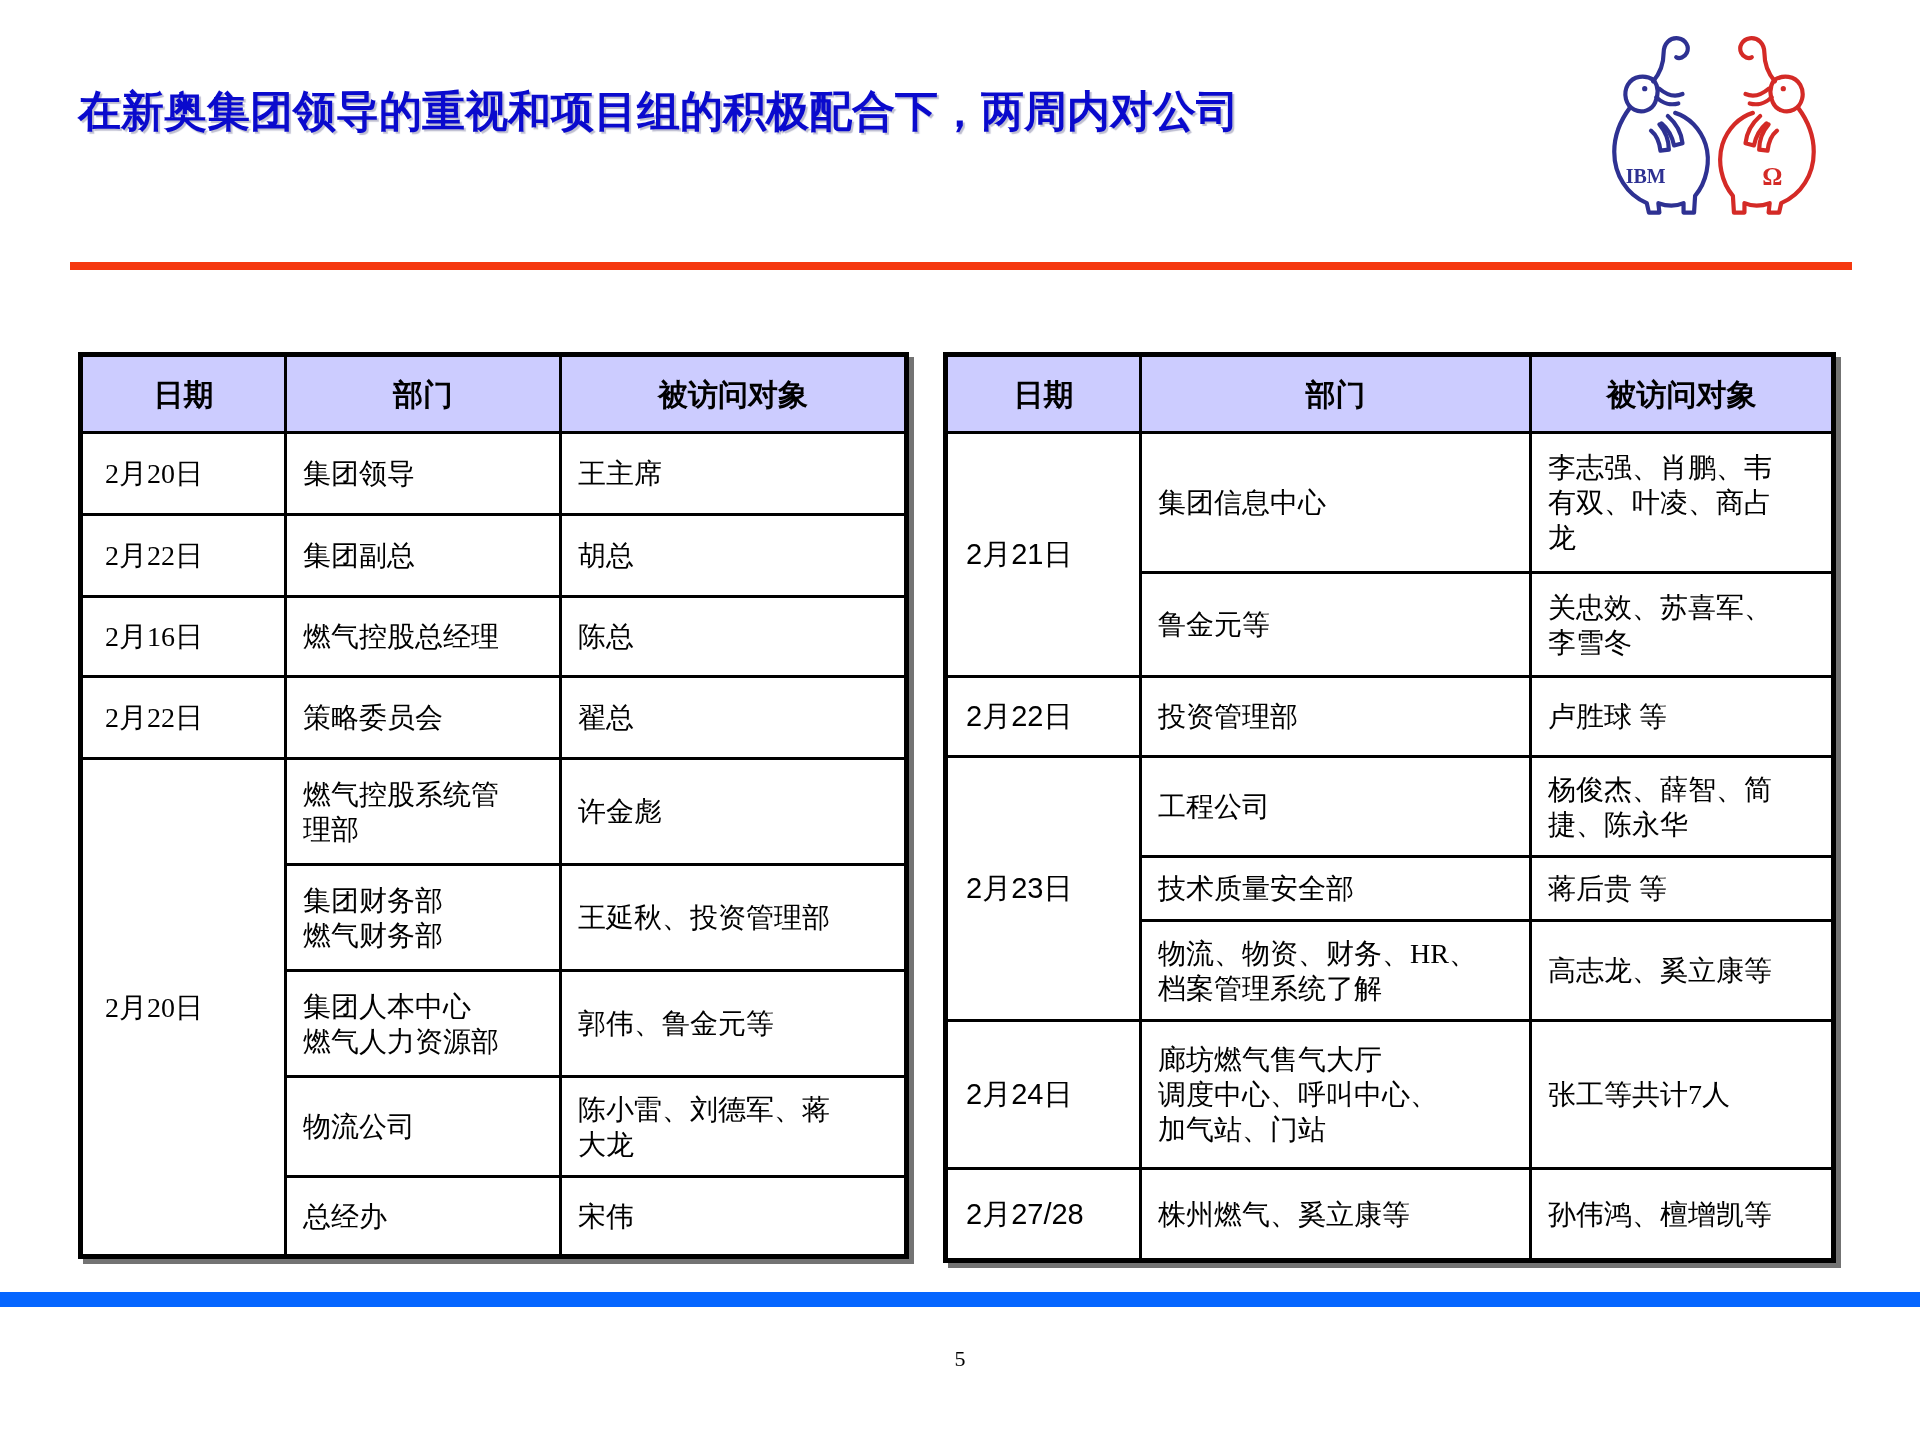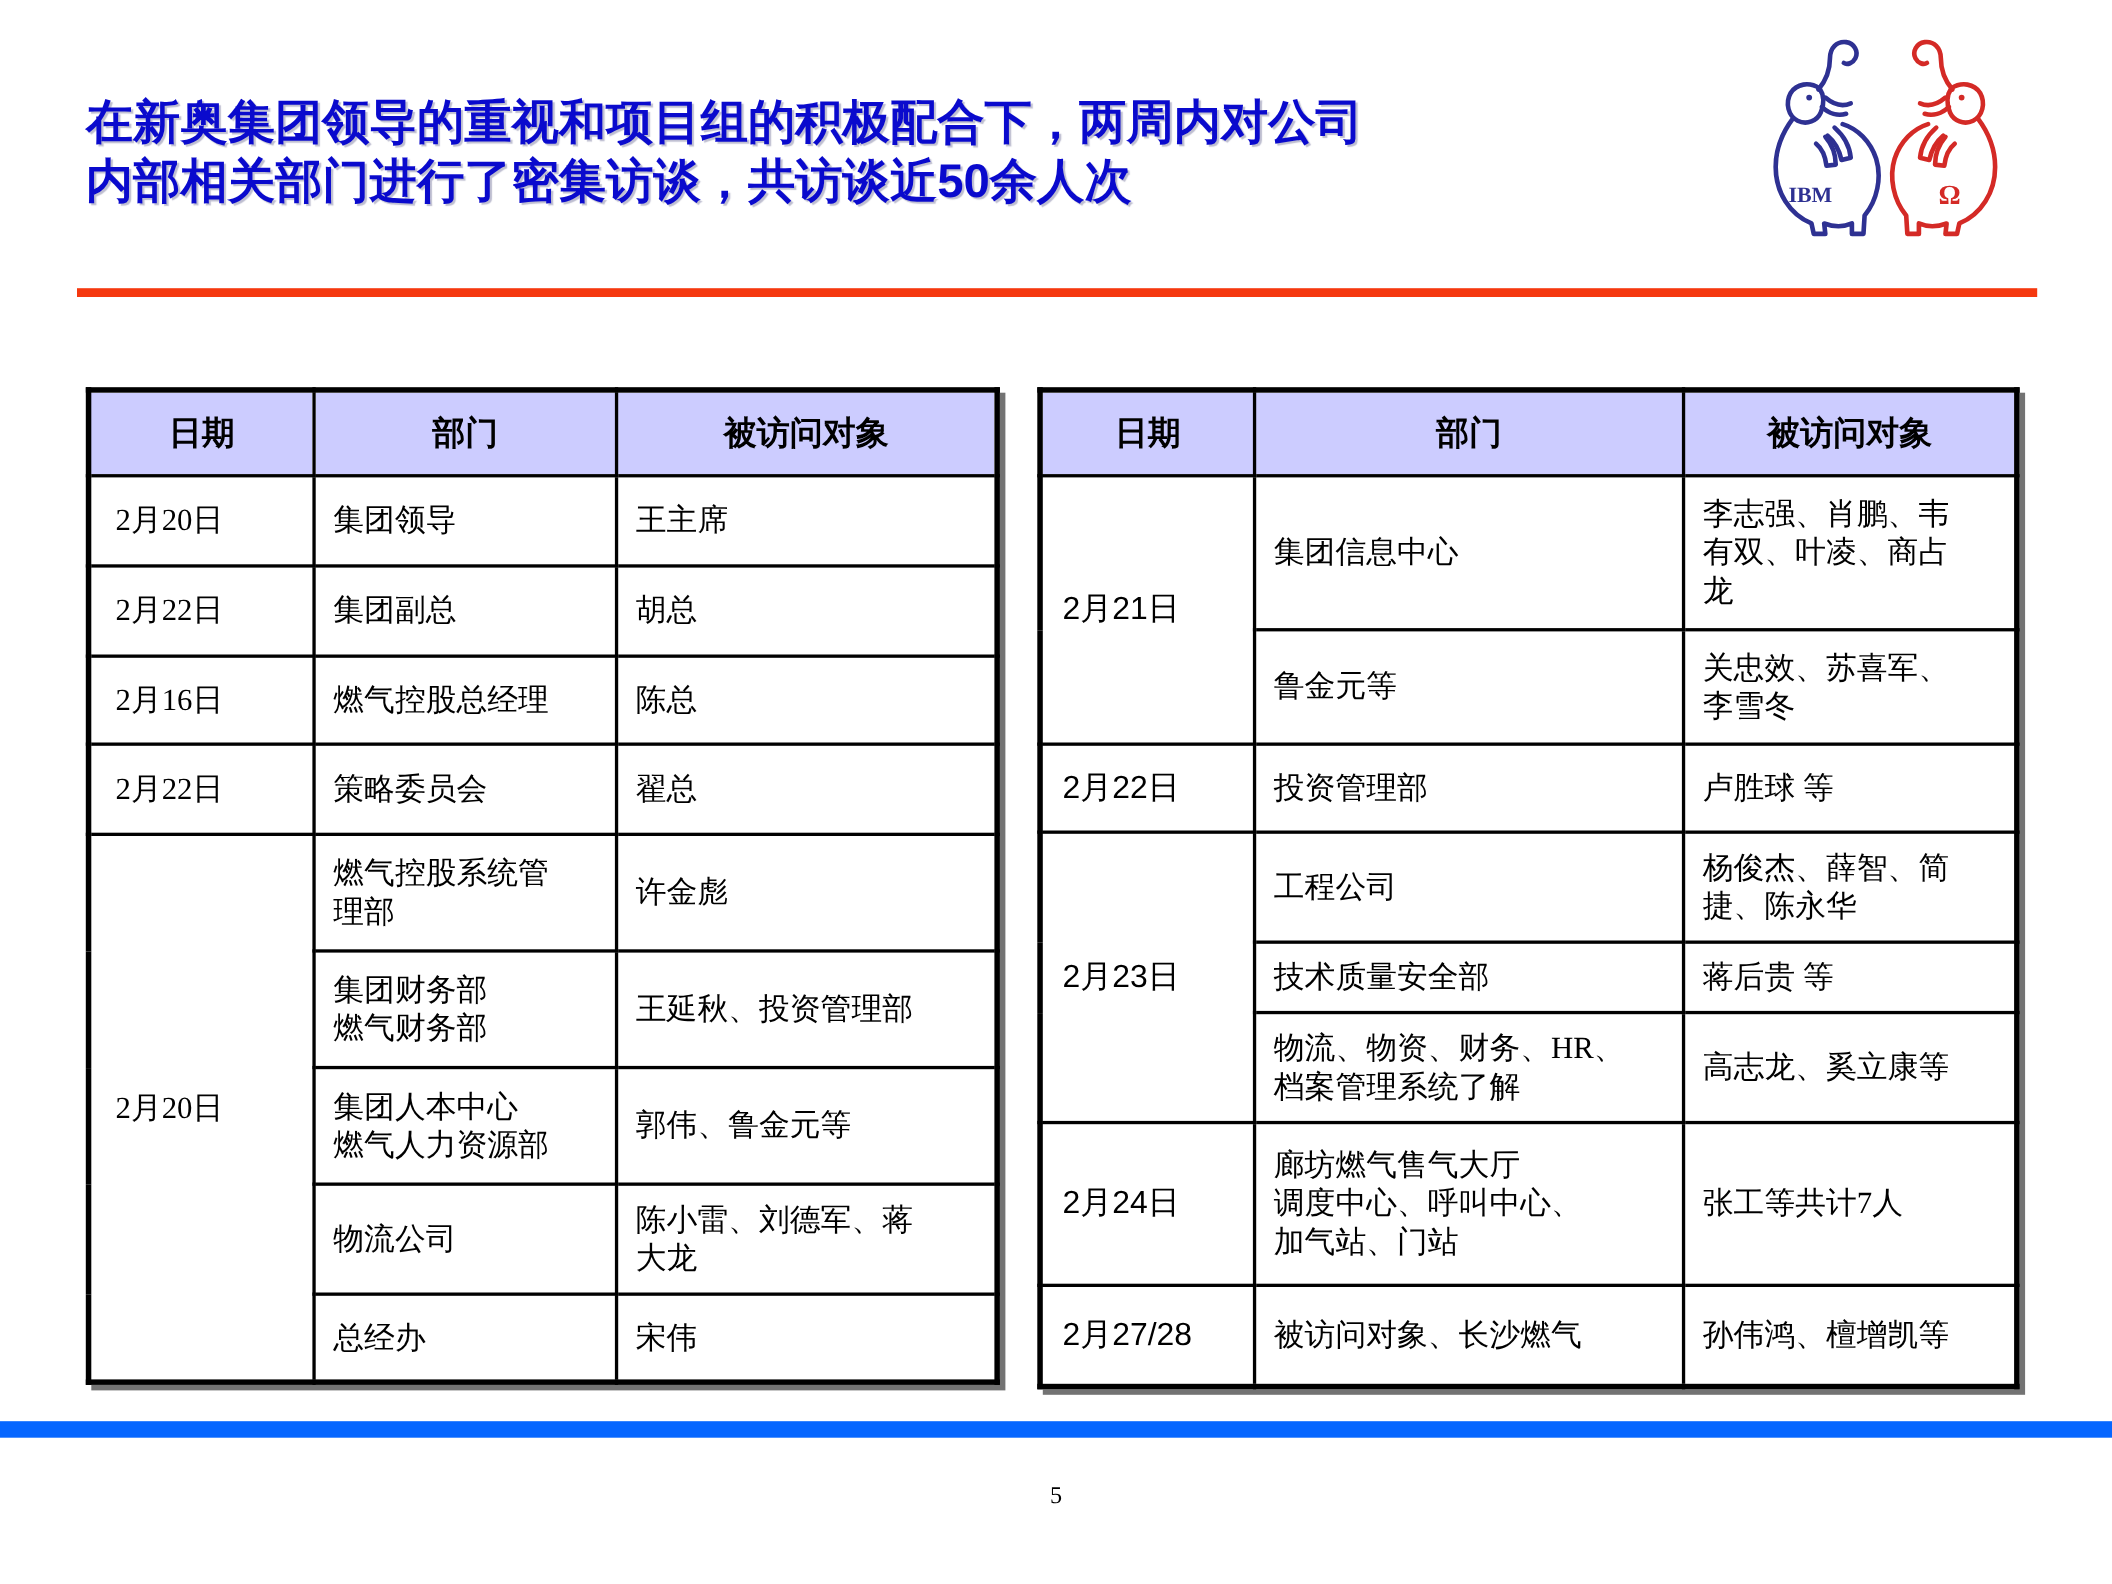--- a/index.html
+++ b/index.html
@@ -50,21 +50,20 @@
     font-family:"Liberation Serif","DejaVu Serif",serif;
   }
 </style>
 </head>
 <body>
 
 <div class="slide">
 
   <div class="title">
     <div>在新奥集团领导的重视和项目组的积极配合下，两周内对公司</div>
-    <div>内部相关部门进行了密集访谈，共访谈近50余人次</div>
   </div>
 
   <svg class="logo" width="252" height="184" viewBox="0 0 240 175" aria-hidden="true">
     <g transform="translate(16,0)" fill="none" stroke="#2e3192" stroke-width="4" stroke-linecap="round" stroke-linejoin="round">
       <path d="M46,45 C52,38 56,28 56,18 C56,9 62,3 70,4 C77,5 81,12 78,18 C76,22 71,24 68,22"></path>
       <path d="M47,44 C38,38 27,40 22,48 C17,57 20,68 28,72 C36,76 45,72 48,65 C51,58 51,50 47,44 Z"></path>
       <path d="M52,52 C59,58 67,60 74,57"></path>
       <path d="M49,60 C55,66 63,68 70,66"></path>
       <path d="M24,70 C15,82 9,96 9,112 C9,134 21,153 40,161 L42,170 L52,170 L51,161 C59,164 68,164 75,161 L75,170 L85,170 L86,154 C97,141 101,121 96,105 C91,90 80,79 67,75"></path>
       <path d="M60,78 C68,85 73,94 74,104 L66,106 C64,97 60,90 54,85"></path>
@@ -194,21 +193,21 @@
       </tr>
       <tr style="height:148px">
         <td class="date">2月24日</td>
         <td>廊坊燃气售气大厅
 调度中心、呼叫中心、
 加气站、门站</td>
         <td>张工等共计7人</td>
       </tr>
       <tr style="height:92px">
         <td class="date">2月27/28</td>
-        <td>被访问对象、长沙燃气</td>
+        <td>株州燃气、奚立康等</td>
         <td>孙伟鸿、檀增凯等</td>
       </tr>
     </tbody>
   </table>
 
   <div class="footer-bar"></div>
   <div class="page-num">5</div>
 
 </div>
 

